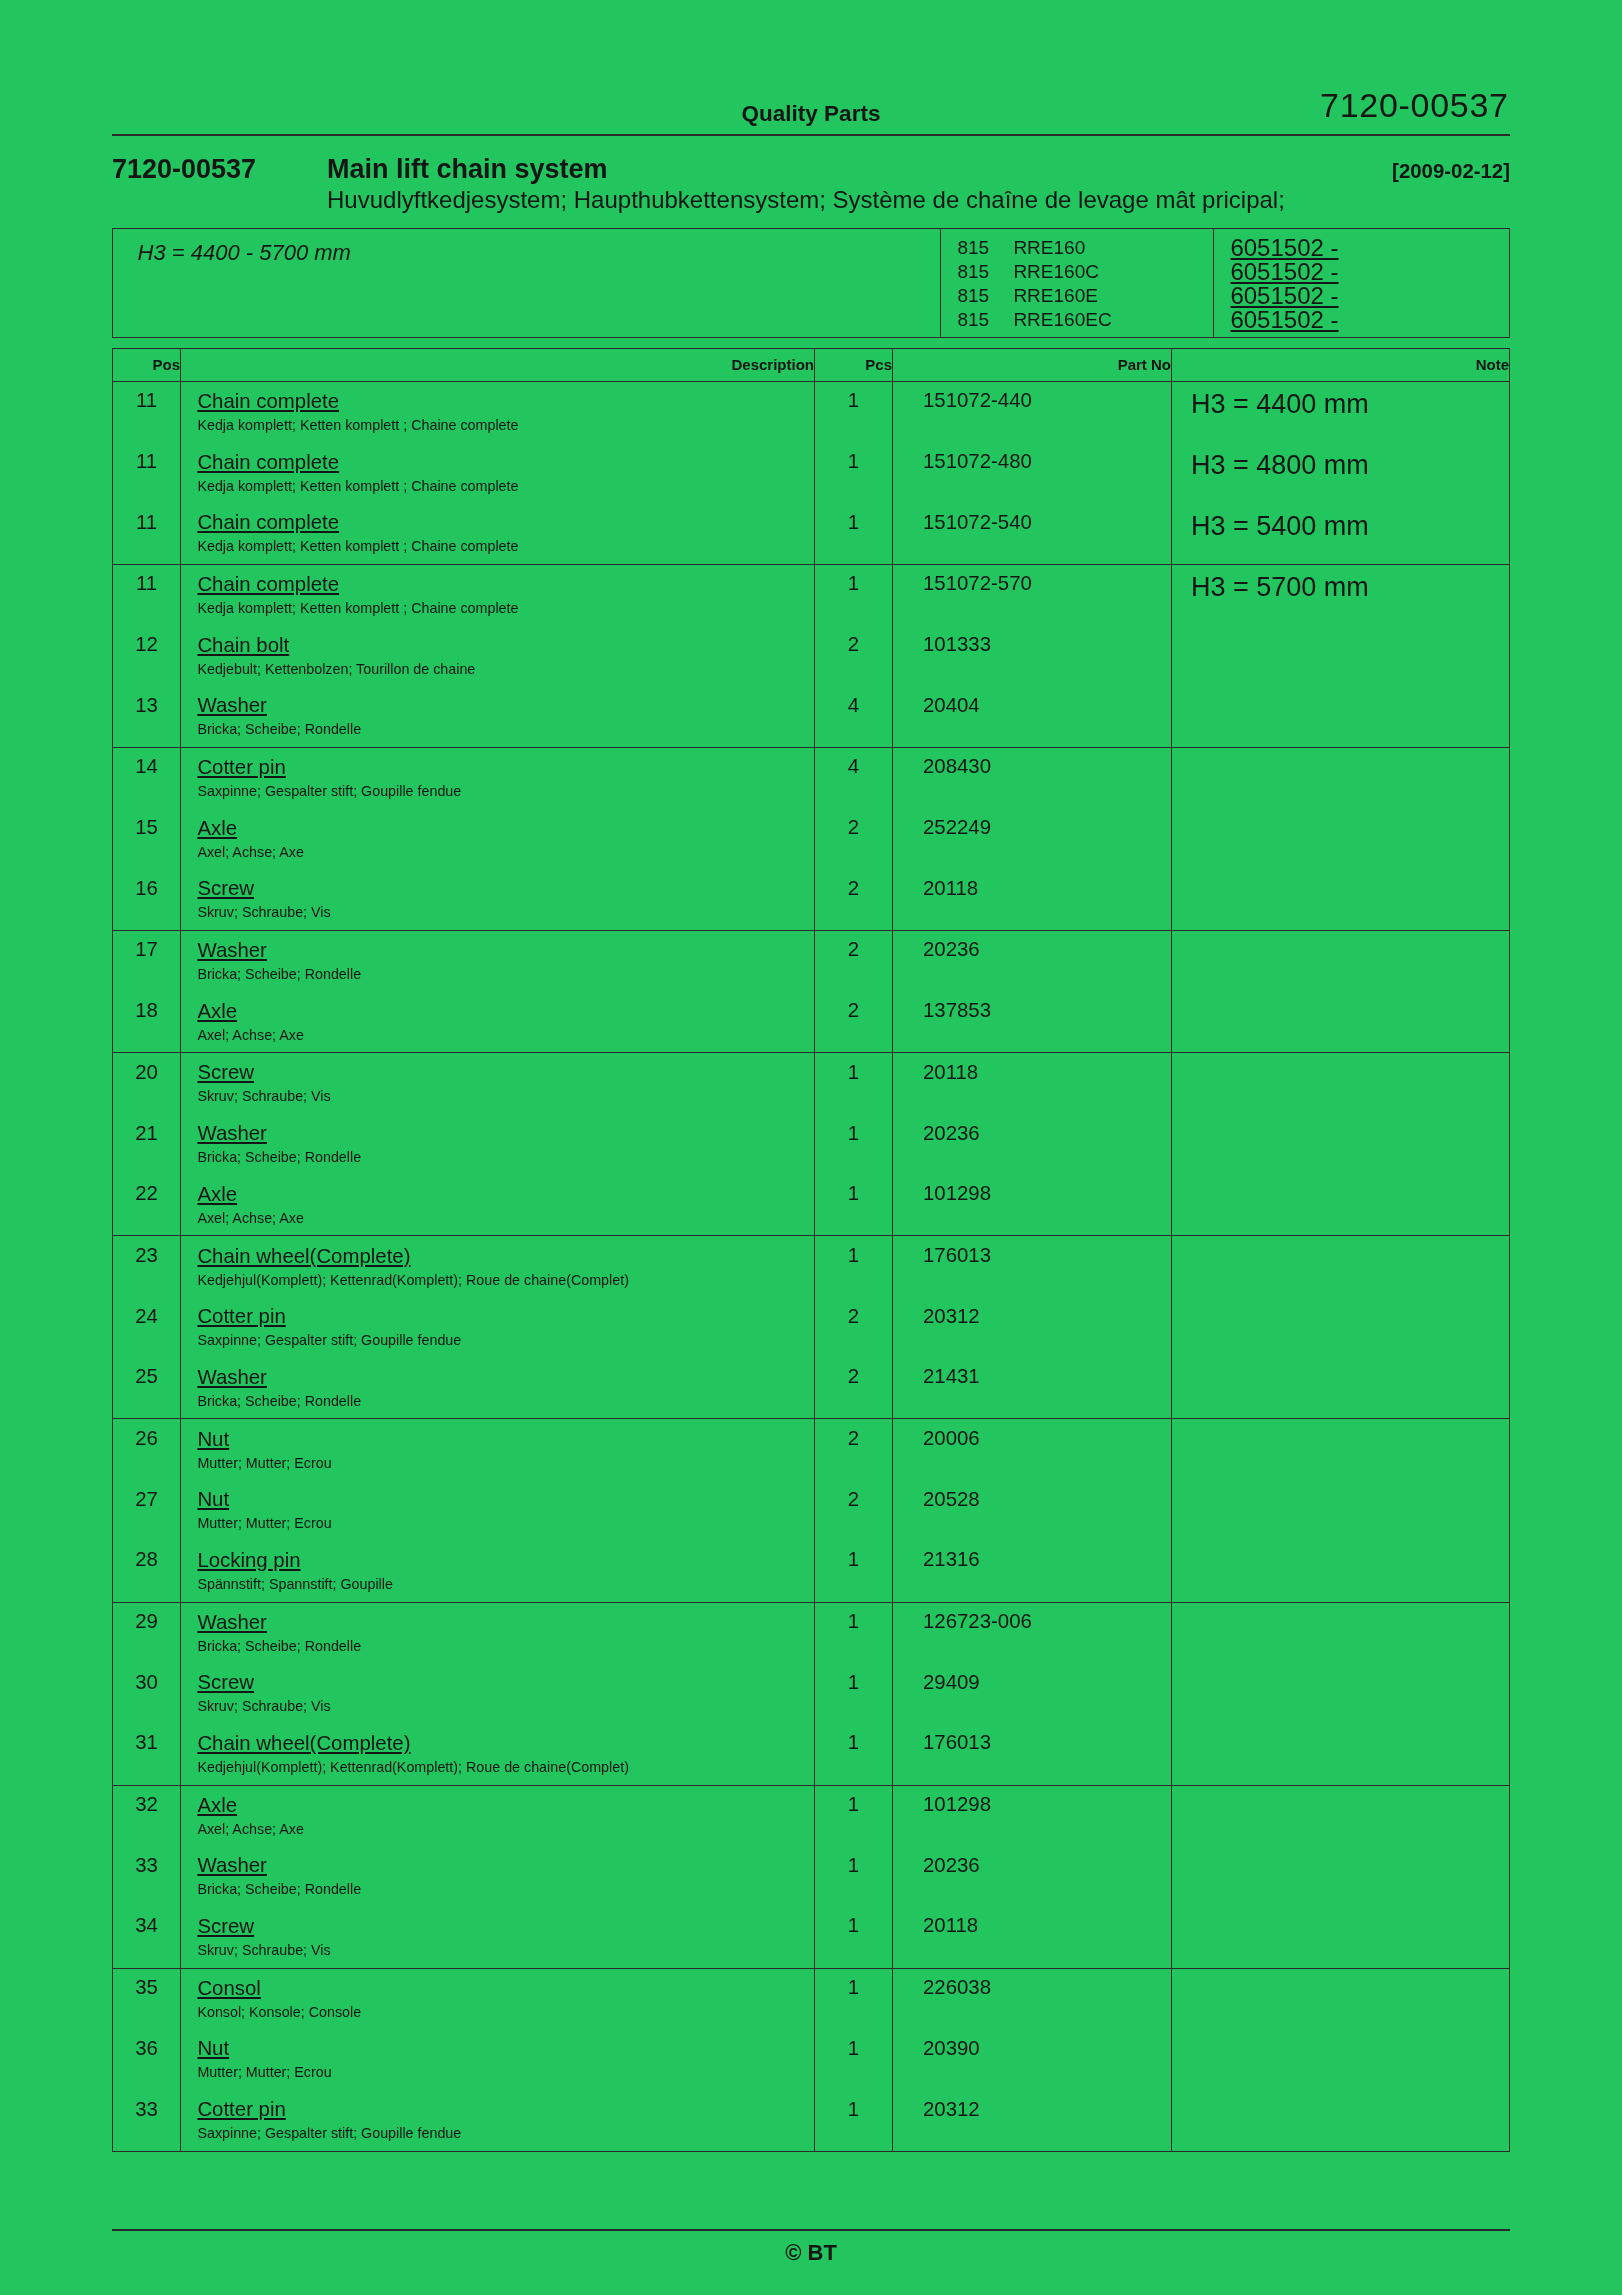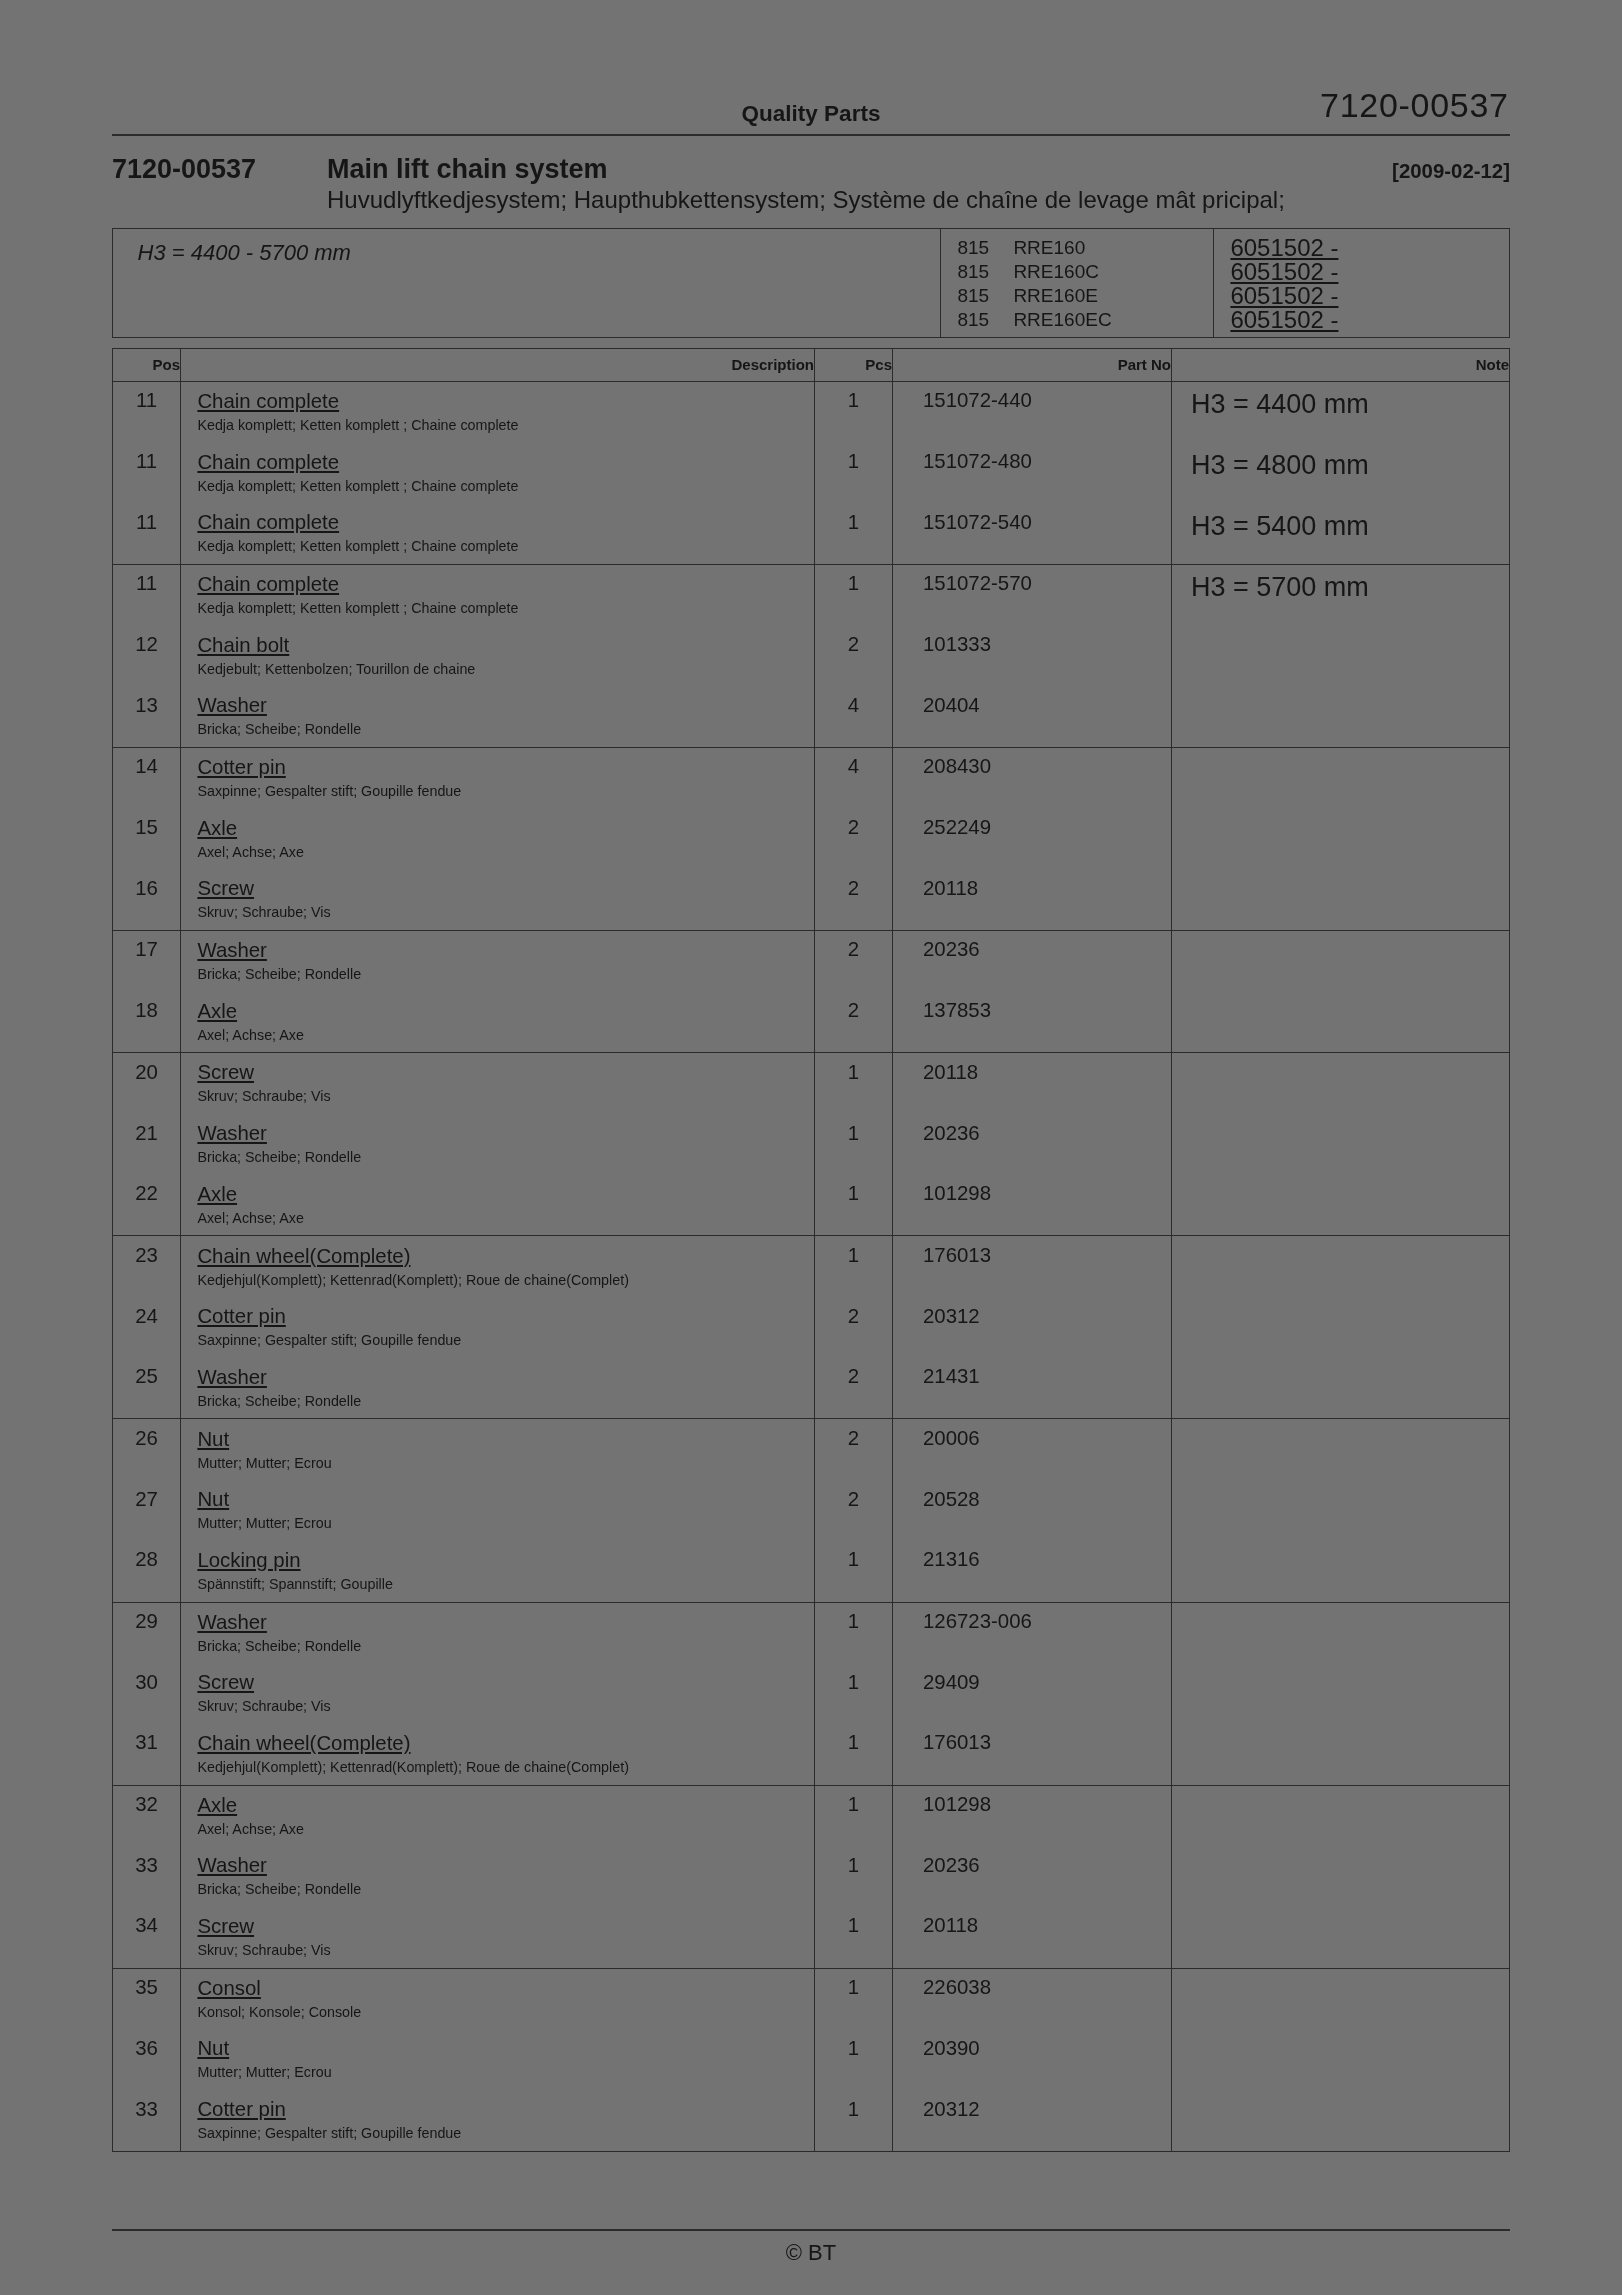--- a/index.html
+++ b/index.html
@@ -8,21 +8,21 @@
     font-family: "Liberation Sans", "DejaVu Sans", sans-serif;
     color: #161616;
     width: 1622px;
   }
   .page {
     width: 1622px;
     height: 2295px;
     padding: 0 112px;
     overflow: hidden;
     position: relative;
-    background: #737373;
+    background: #22c55e;
   }
 
   
   .top-header { position: relative; padding-top: 76px; height: 134px; }
   .qp {
     text-align: center;
     font-weight: bold;
     font-size: 22.5px;
     line-height: 27px;
     position: absolute;
@@ -108,21 +108,21 @@
   .parts-table td { vertical-align: top; }
   td.c-pos   { text-align: center; font-size: 20.4px; padding-top: 7.5px; }
   td.c-desc  { padding-left: 16.4px; }
   .desc-main { font-size: 20.4px; line-height: 26px; padding-top: 6.1px; text-decoration: underline; }
   .desc-sub  { font-size: 14.3px; line-height: 18.4px; padding: 2px 0 8.2px 0; }
   td.c-pcs   { text-align: center; font-size: 20.4px; padding-top: 7.5px; }
   td.c-part  { padding-left: 30px; font-size: 20.4px; padding-top: 7.5px; }
   td.c-note  { padding-left: 19px; font-size: 27px; padding-top: 7.5px; }
 
   
-  .footer { position: absolute; left: 112px; right: 112px; bottom: 29px; }
+  .footer { position: absolute; left: 112px; right: 112px; bottom: 29px; font-weight: bold; }
   .footer-rule { border: none; border-top: 2.7px solid #2b2b2b; }
   .footer-text {
     text-align: center;
     font-size: 22px;
     margin-top: 9.5px;
   }
 </style>
 </head>
 <body>
 

